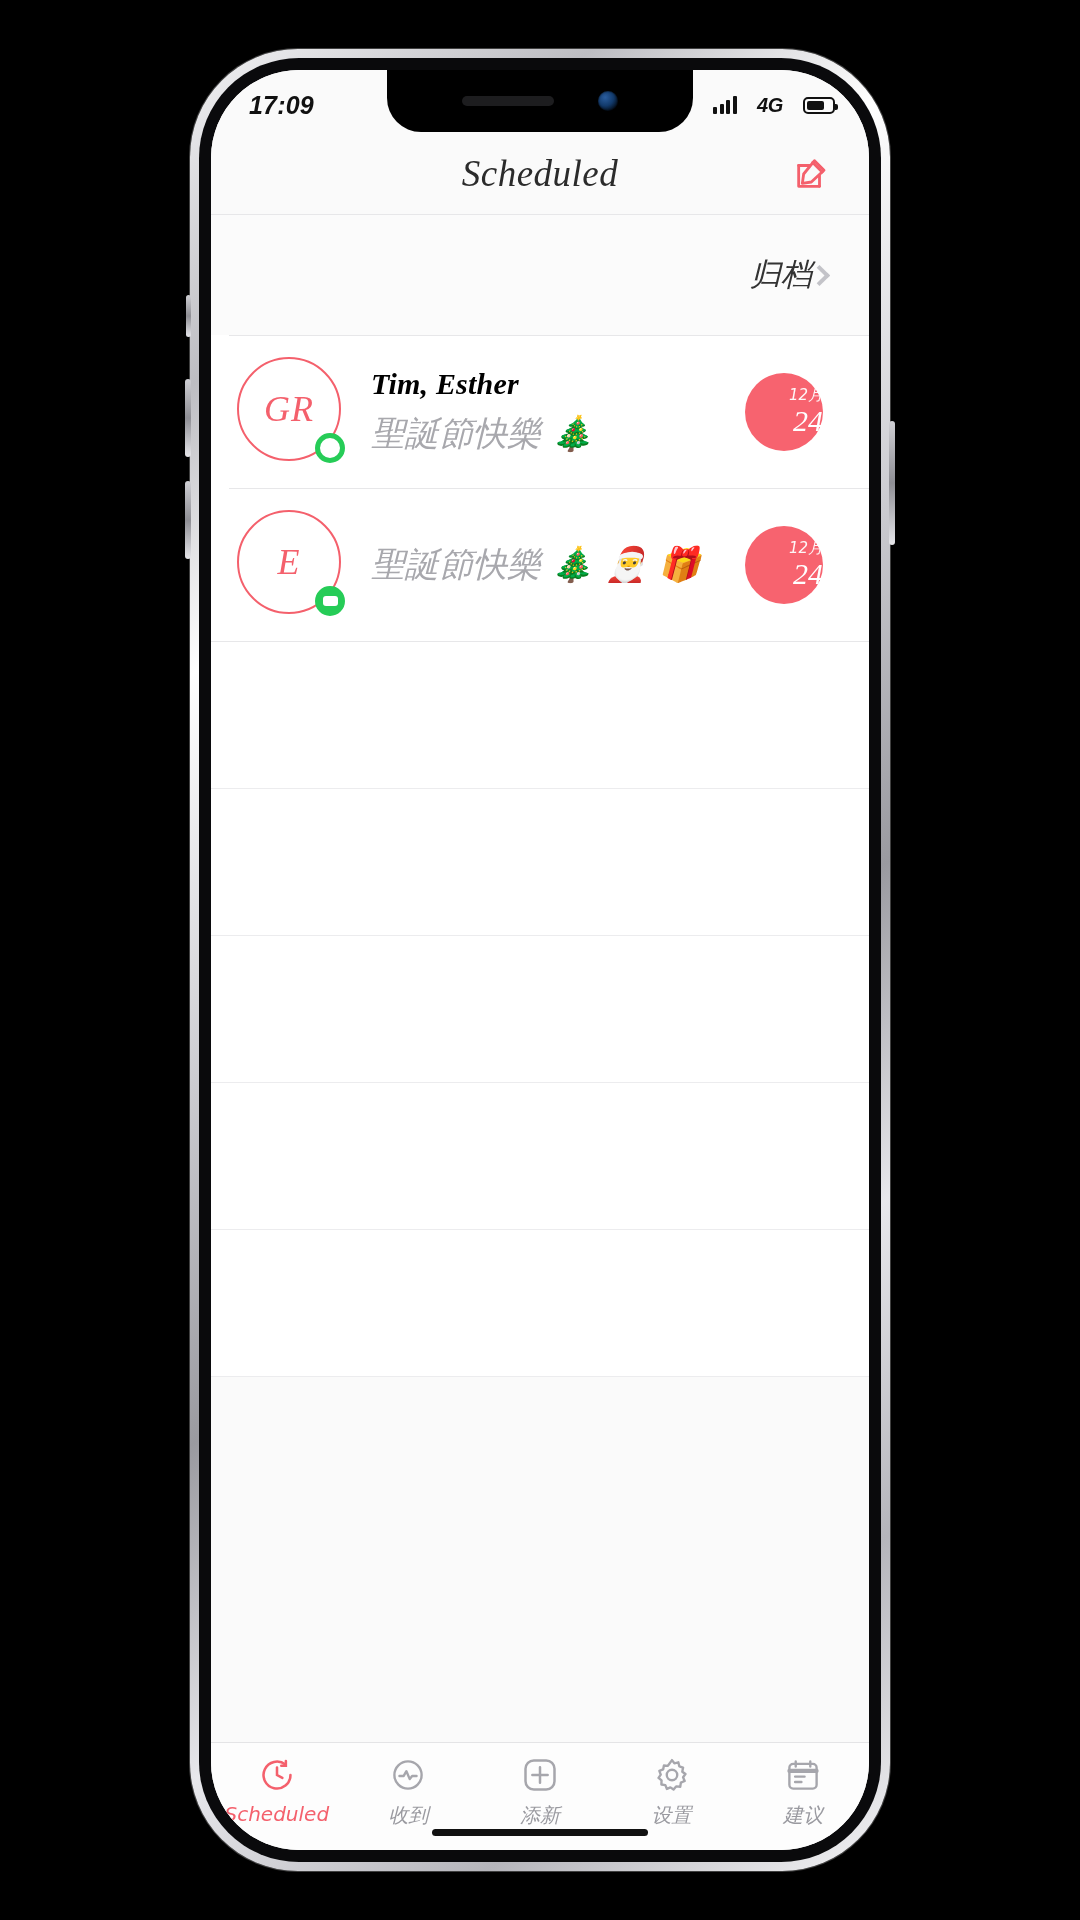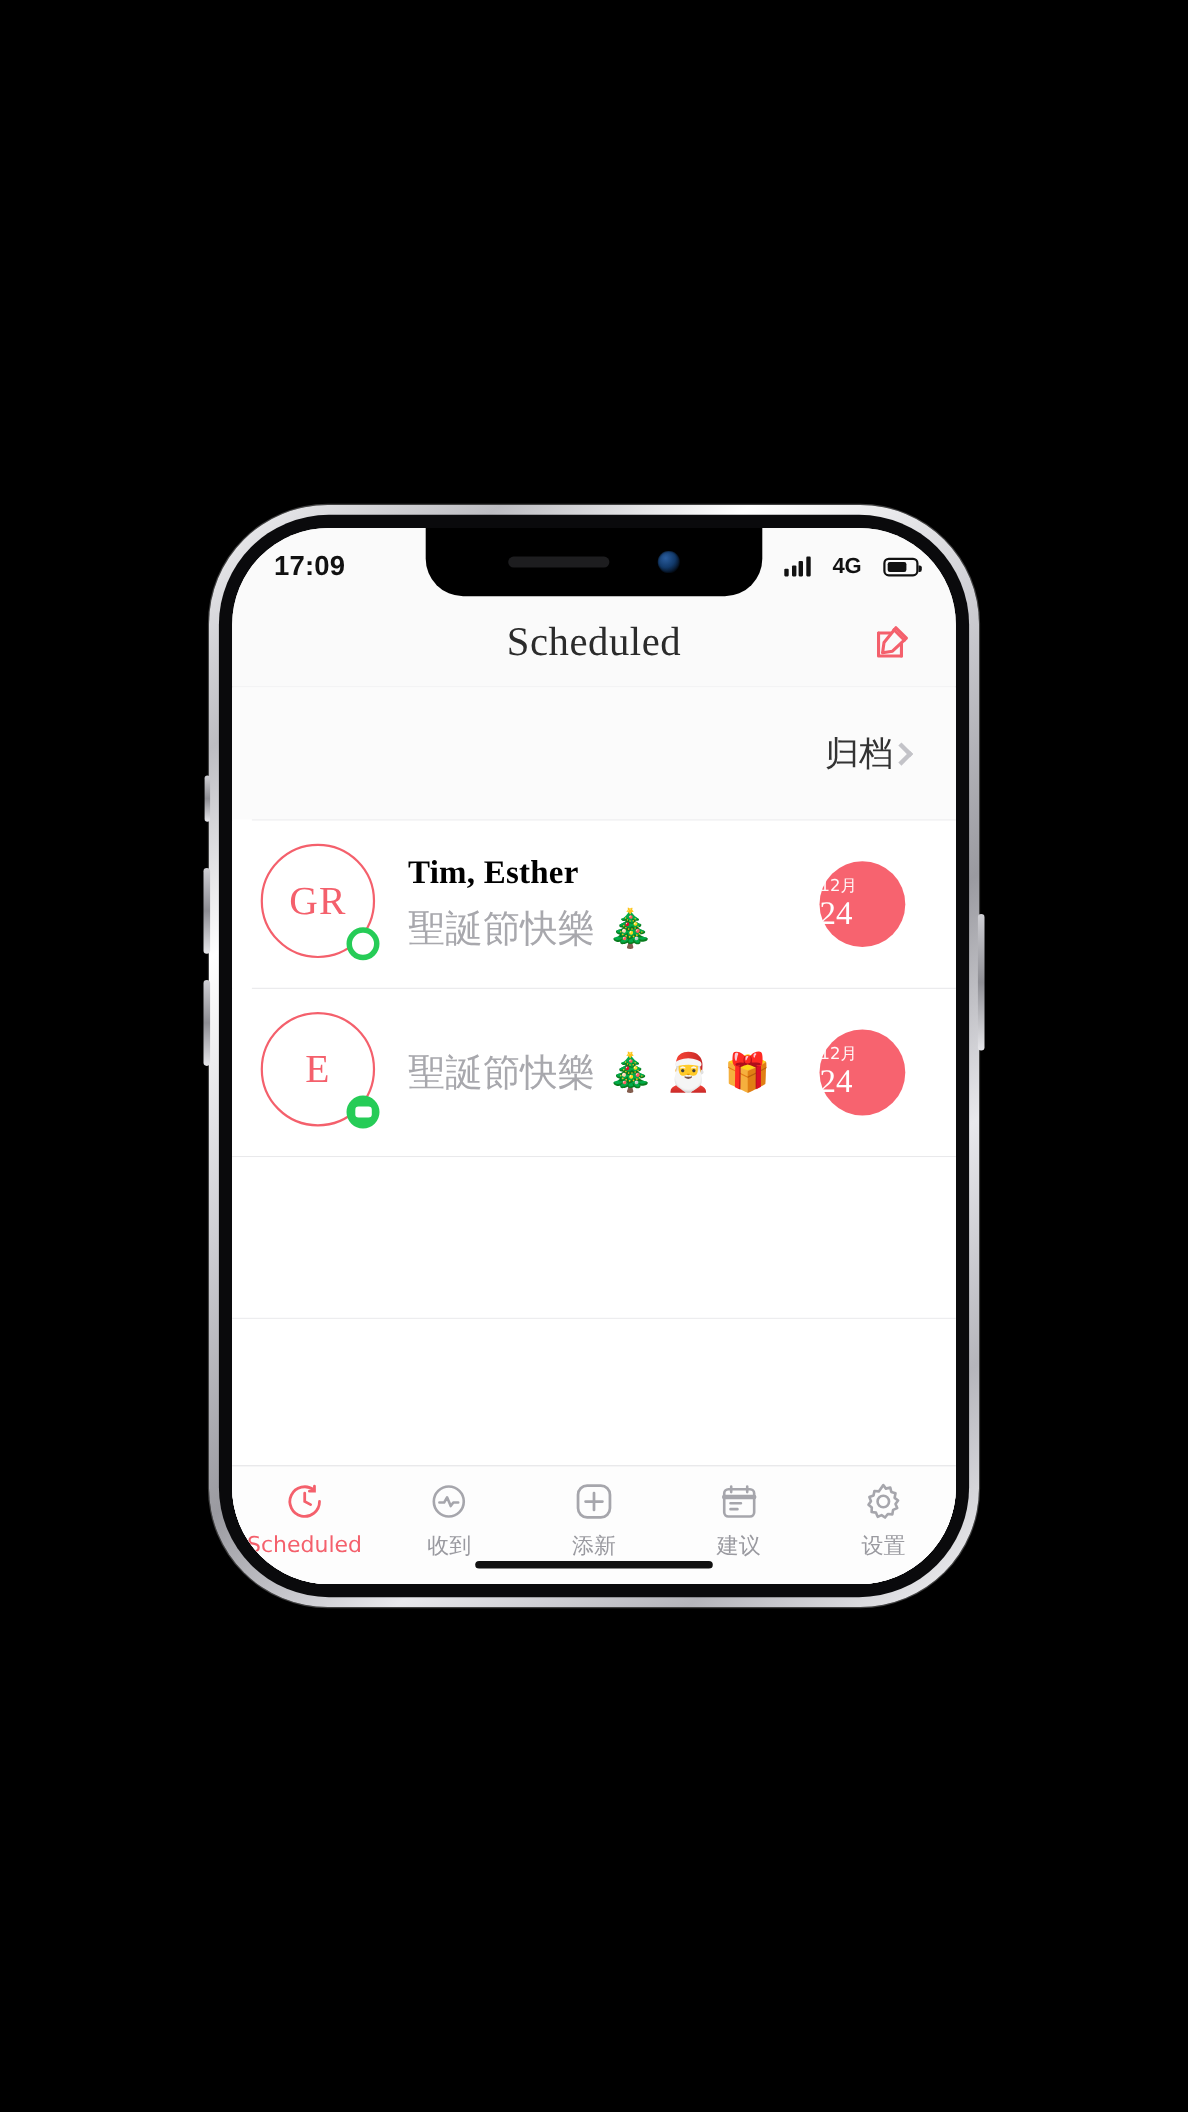--- a/index.html
+++ b/index.html
@@ -12,25 +12,26 @@
   .stage {
     position: relative;
     width: 1080px; height: 1920px;
     background: #000;
     display: flex; align-items: center; justify-content: center;
   }
 
   
   .phone-outer {
     position: relative;
-    width: 700px; height: 1002px;
+    width: 700px; height: 1822px;
     border-radius: 108px;
     background: linear-gradient(140deg,#f2f2f4 0%,#bdbdc2 14%,#ffffff 26%,#cfcfd4 42%,#9a9aa0 58%,#e8e8ec 72%,#b5b5bb 86%,#f4f4f6 100%);
     padding: 9px;
     box-shadow: 0 0 0 1px rgba(255,255,255,0.25), 0 30px 80px rgba(0,0,0,0.7);
+    font-style: italic;
   }
   .phone-mid {
     position: relative;
     width: 100%; height: 100%;
     border-radius: 100px;
     background: #0a0a0c;
     padding: 12px;
   }
   .screen {
     position: relative;
@@ -217,21 +218,21 @@
     overflow: hidden;
   }
 
   .date-badge {
     flex: 0 0 auto;
     width: 78px; height: 78px;
     border-radius: 50%;
     background: #f7636f;
     color: #fff;
     display: flex; flex-direction: column;
-    align-items: flex-start; justify-content: center;
+    align-items: flex-end; justify-content: center;
     line-height: 1;
   }
   .date-month {
     font-family: "DejaVu Sans", sans-serif;
     font-size: 15px;
     margin-bottom: 3px;
     opacity: 0.95;
   }
   .date-day {
     font-family: "Liberation Serif", serif;
@@ -403,38 +404,38 @@
               <svg width="40" height="40" viewBox="0 0 24 24" fill="none" stroke="#a6a6ac" stroke-width="1.5" stroke-linecap="round">
                 <rect x="3.3" y="3.3" width="17.4" height="17.4" rx="5"></rect>
                 <path d="M12 7.4 L12 16.6 M7.4 12 L16.6 12"></path>
               </svg>
             </div>
             <div class="tab-label">添新</div>
           </div>
 
           <div class="tab">
             <div class="tab-icon">
+              <svg width="38" height="38" viewBox="0 0 24 24" fill="none" stroke="#a6a6ac" stroke-width="1.5" stroke-linejoin="round">
+                <circle cx="12" cy="12" r="3.3"></circle>
+                <path d="M12 2.6 L13.5 4.6 L16 4 L16.6 6.5 L19 7.3 L18.5 9.9 L20.5 11.4 L19 13.4 L20 15.8 L17.6 16.8 L17.2 19.4 L14.6 19.2 L13 21.2 L11 19.8 L8.8 20.8 L7.8 18.4 L5.3 18 L5.4 15.4 L3.5 13.8 L4.9 11.8 L4 9.4 L6.4 8.5 L6.9 6 L9.4 6.2 Z"></path>
+              </svg>
+            </div>
+            <div class="tab-label">设置</div>
+          </div>
+
+          <div class="tab">
+            <div class="tab-icon">
               <svg width="38" height="38" viewBox="0 0 24 24" fill="none" stroke="#a6a6ac" stroke-width="1.5" stroke-linecap="round">
                 <rect x="3.4" y="5" width="17.2" height="15.6" rx="2.4"></rect>
                 <path d="M3.4 9.4 L20.6 9.4" stroke-width="2.6"></path>
                 <path d="M7.4 3.4 L7.4 6.6 M16.6 3.4 L16.6 6.6"></path>
                 <path d="M7 13 L13 13 M7 16.4 L11 16.4"></path>
               </svg>
             </div>
             <div class="tab-label">建议</div>
           </div>
-
-          <div class="tab">
-            <div class="tab-icon">
-              <svg width="38" height="38" viewBox="0 0 24 24" fill="none" stroke="#a6a6ac" stroke-width="1.5" stroke-linejoin="round">
-                <circle cx="12" cy="12" r="3.3"></circle>
-                <path d="M12 2.6 L13.5 4.6 L16 4 L16.6 6.5 L19 7.3 L18.5 9.9 L20.5 11.4 L19 13.4 L20 15.8 L17.6 16.8 L17.2 19.4 L14.6 19.2 L13 21.2 L11 19.8 L8.8 20.8 L7.8 18.4 L5.3 18 L5.4 15.4 L3.5 13.8 L4.9 11.8 L4 9.4 L6.4 8.5 L6.9 6 L9.4 6.2 Z"></path>
-              </svg>
-            </div>
-            <div class="tab-label">设置</div>
-          </div>
         </div>
 
         <div class="home-indicator"></div>
       </div>
     </div>
   </div>
 </div>
 
 </body></html>

